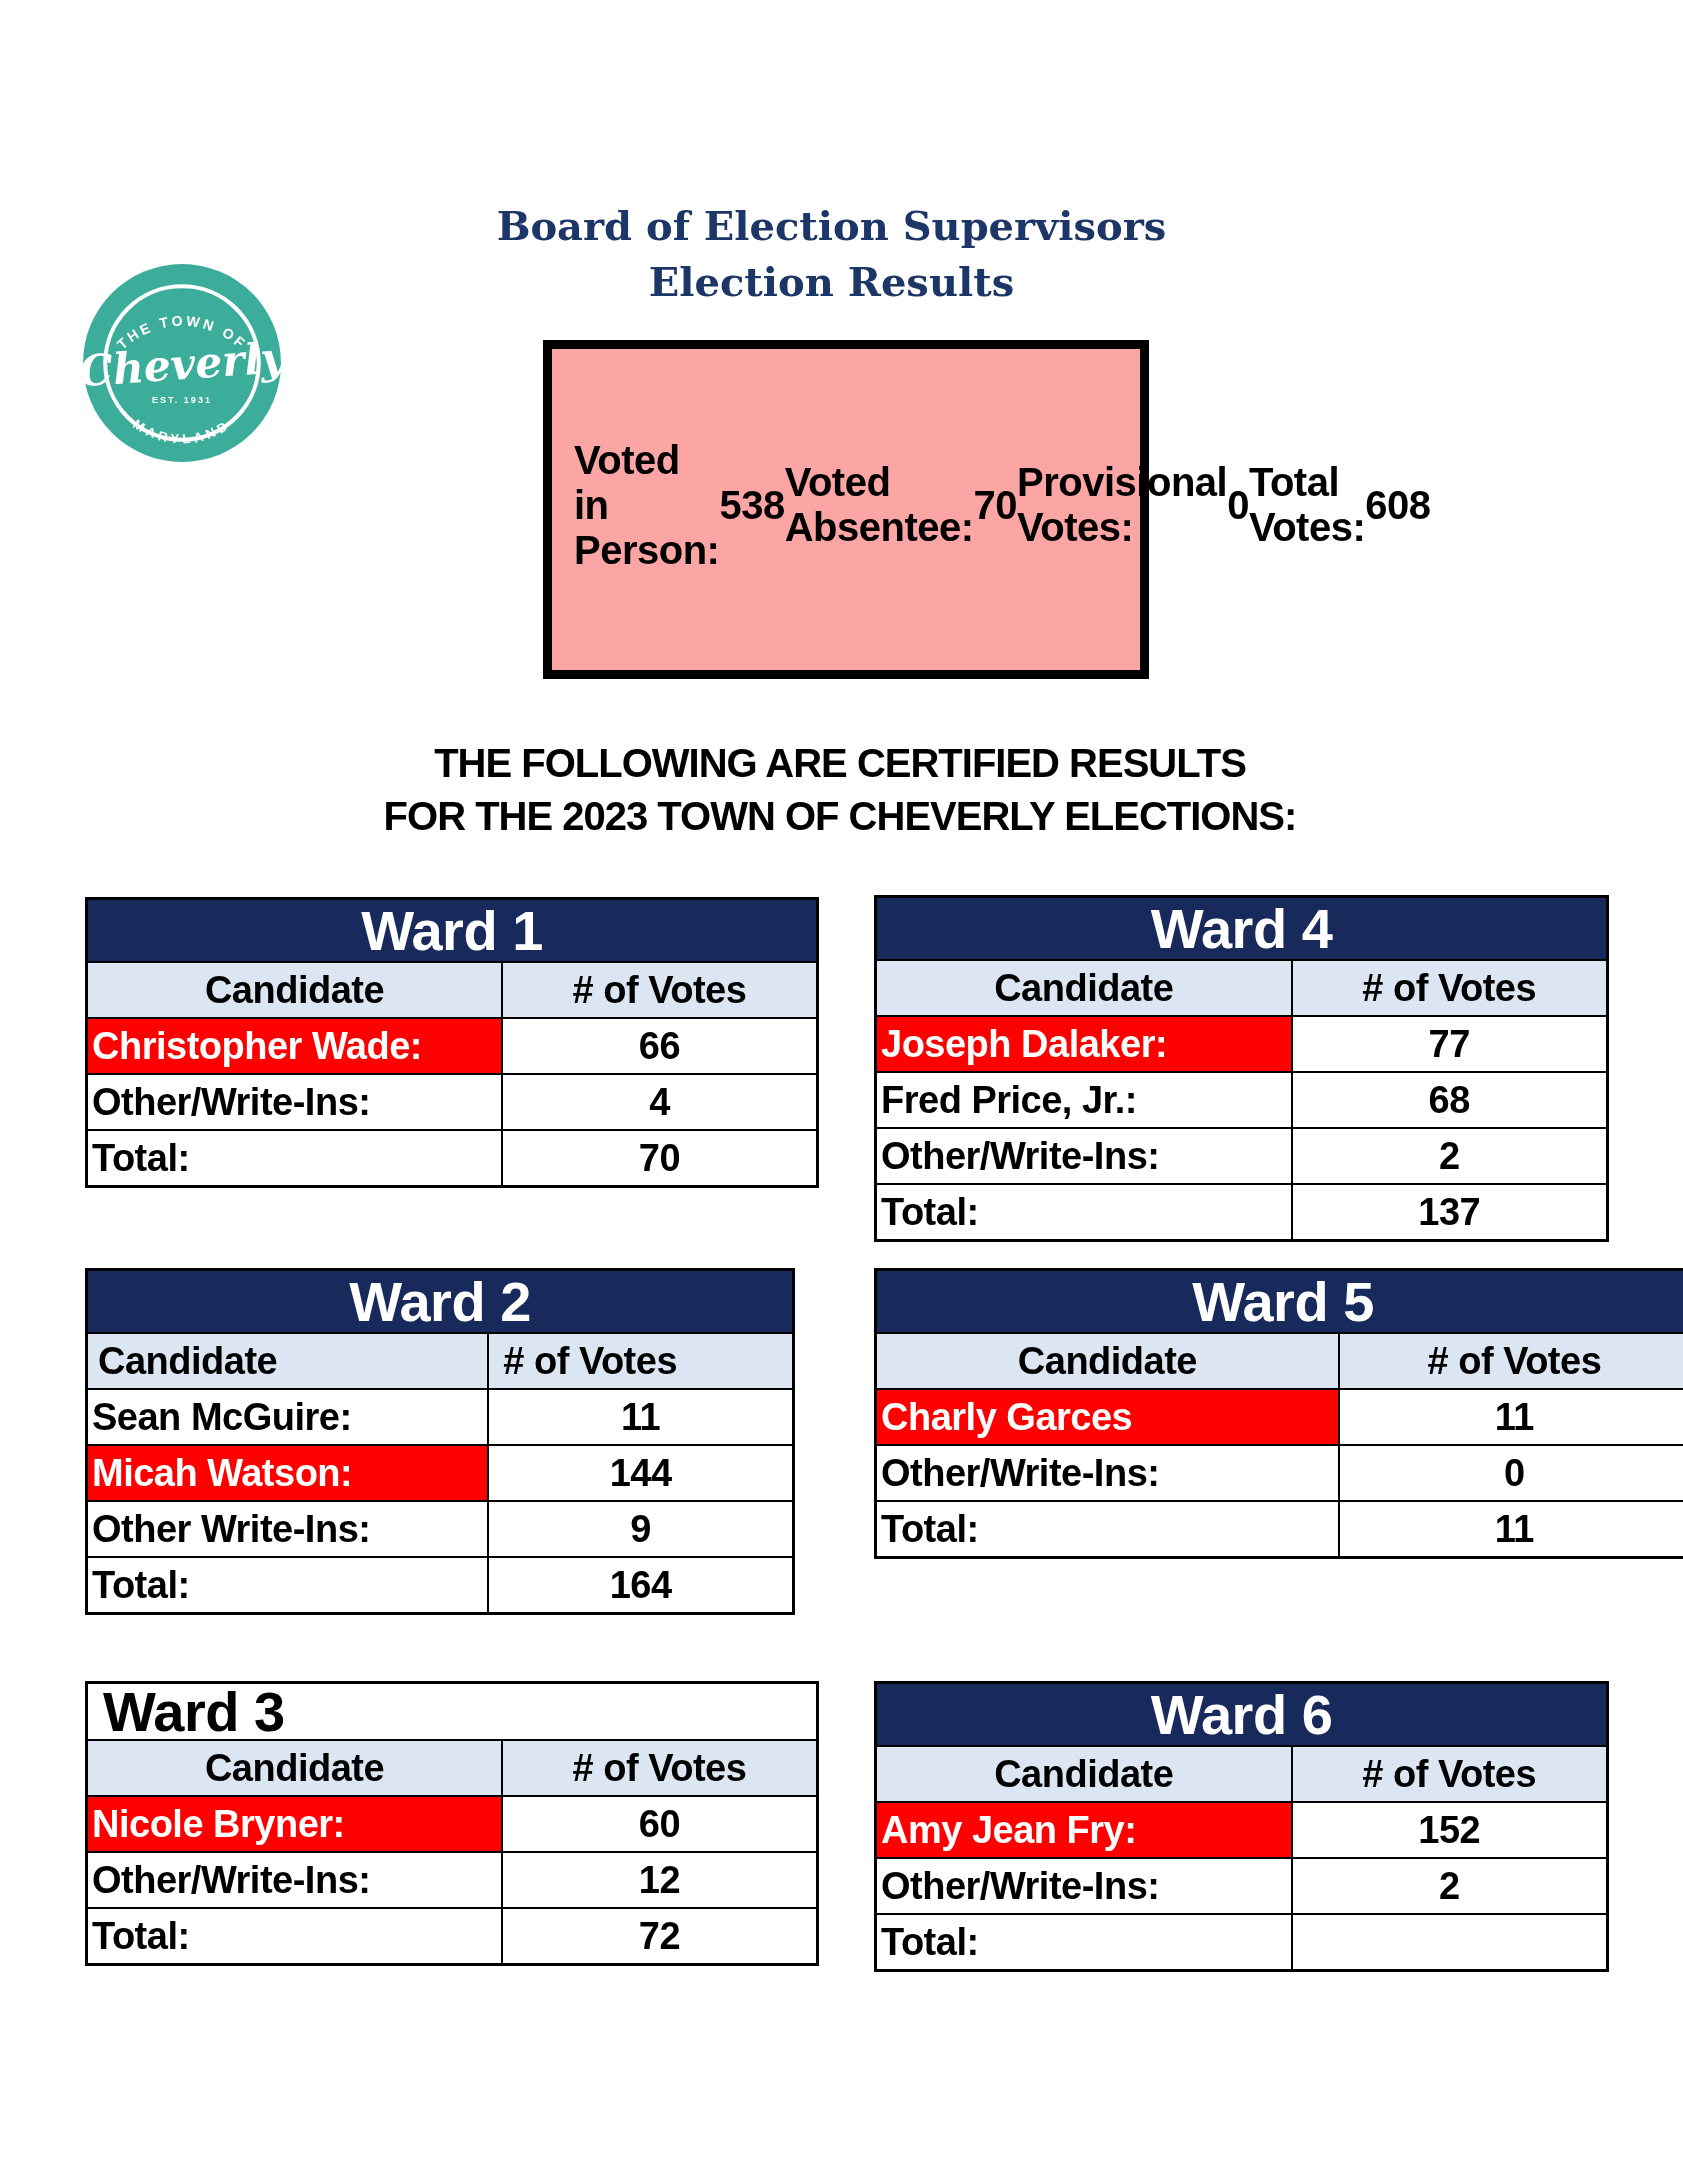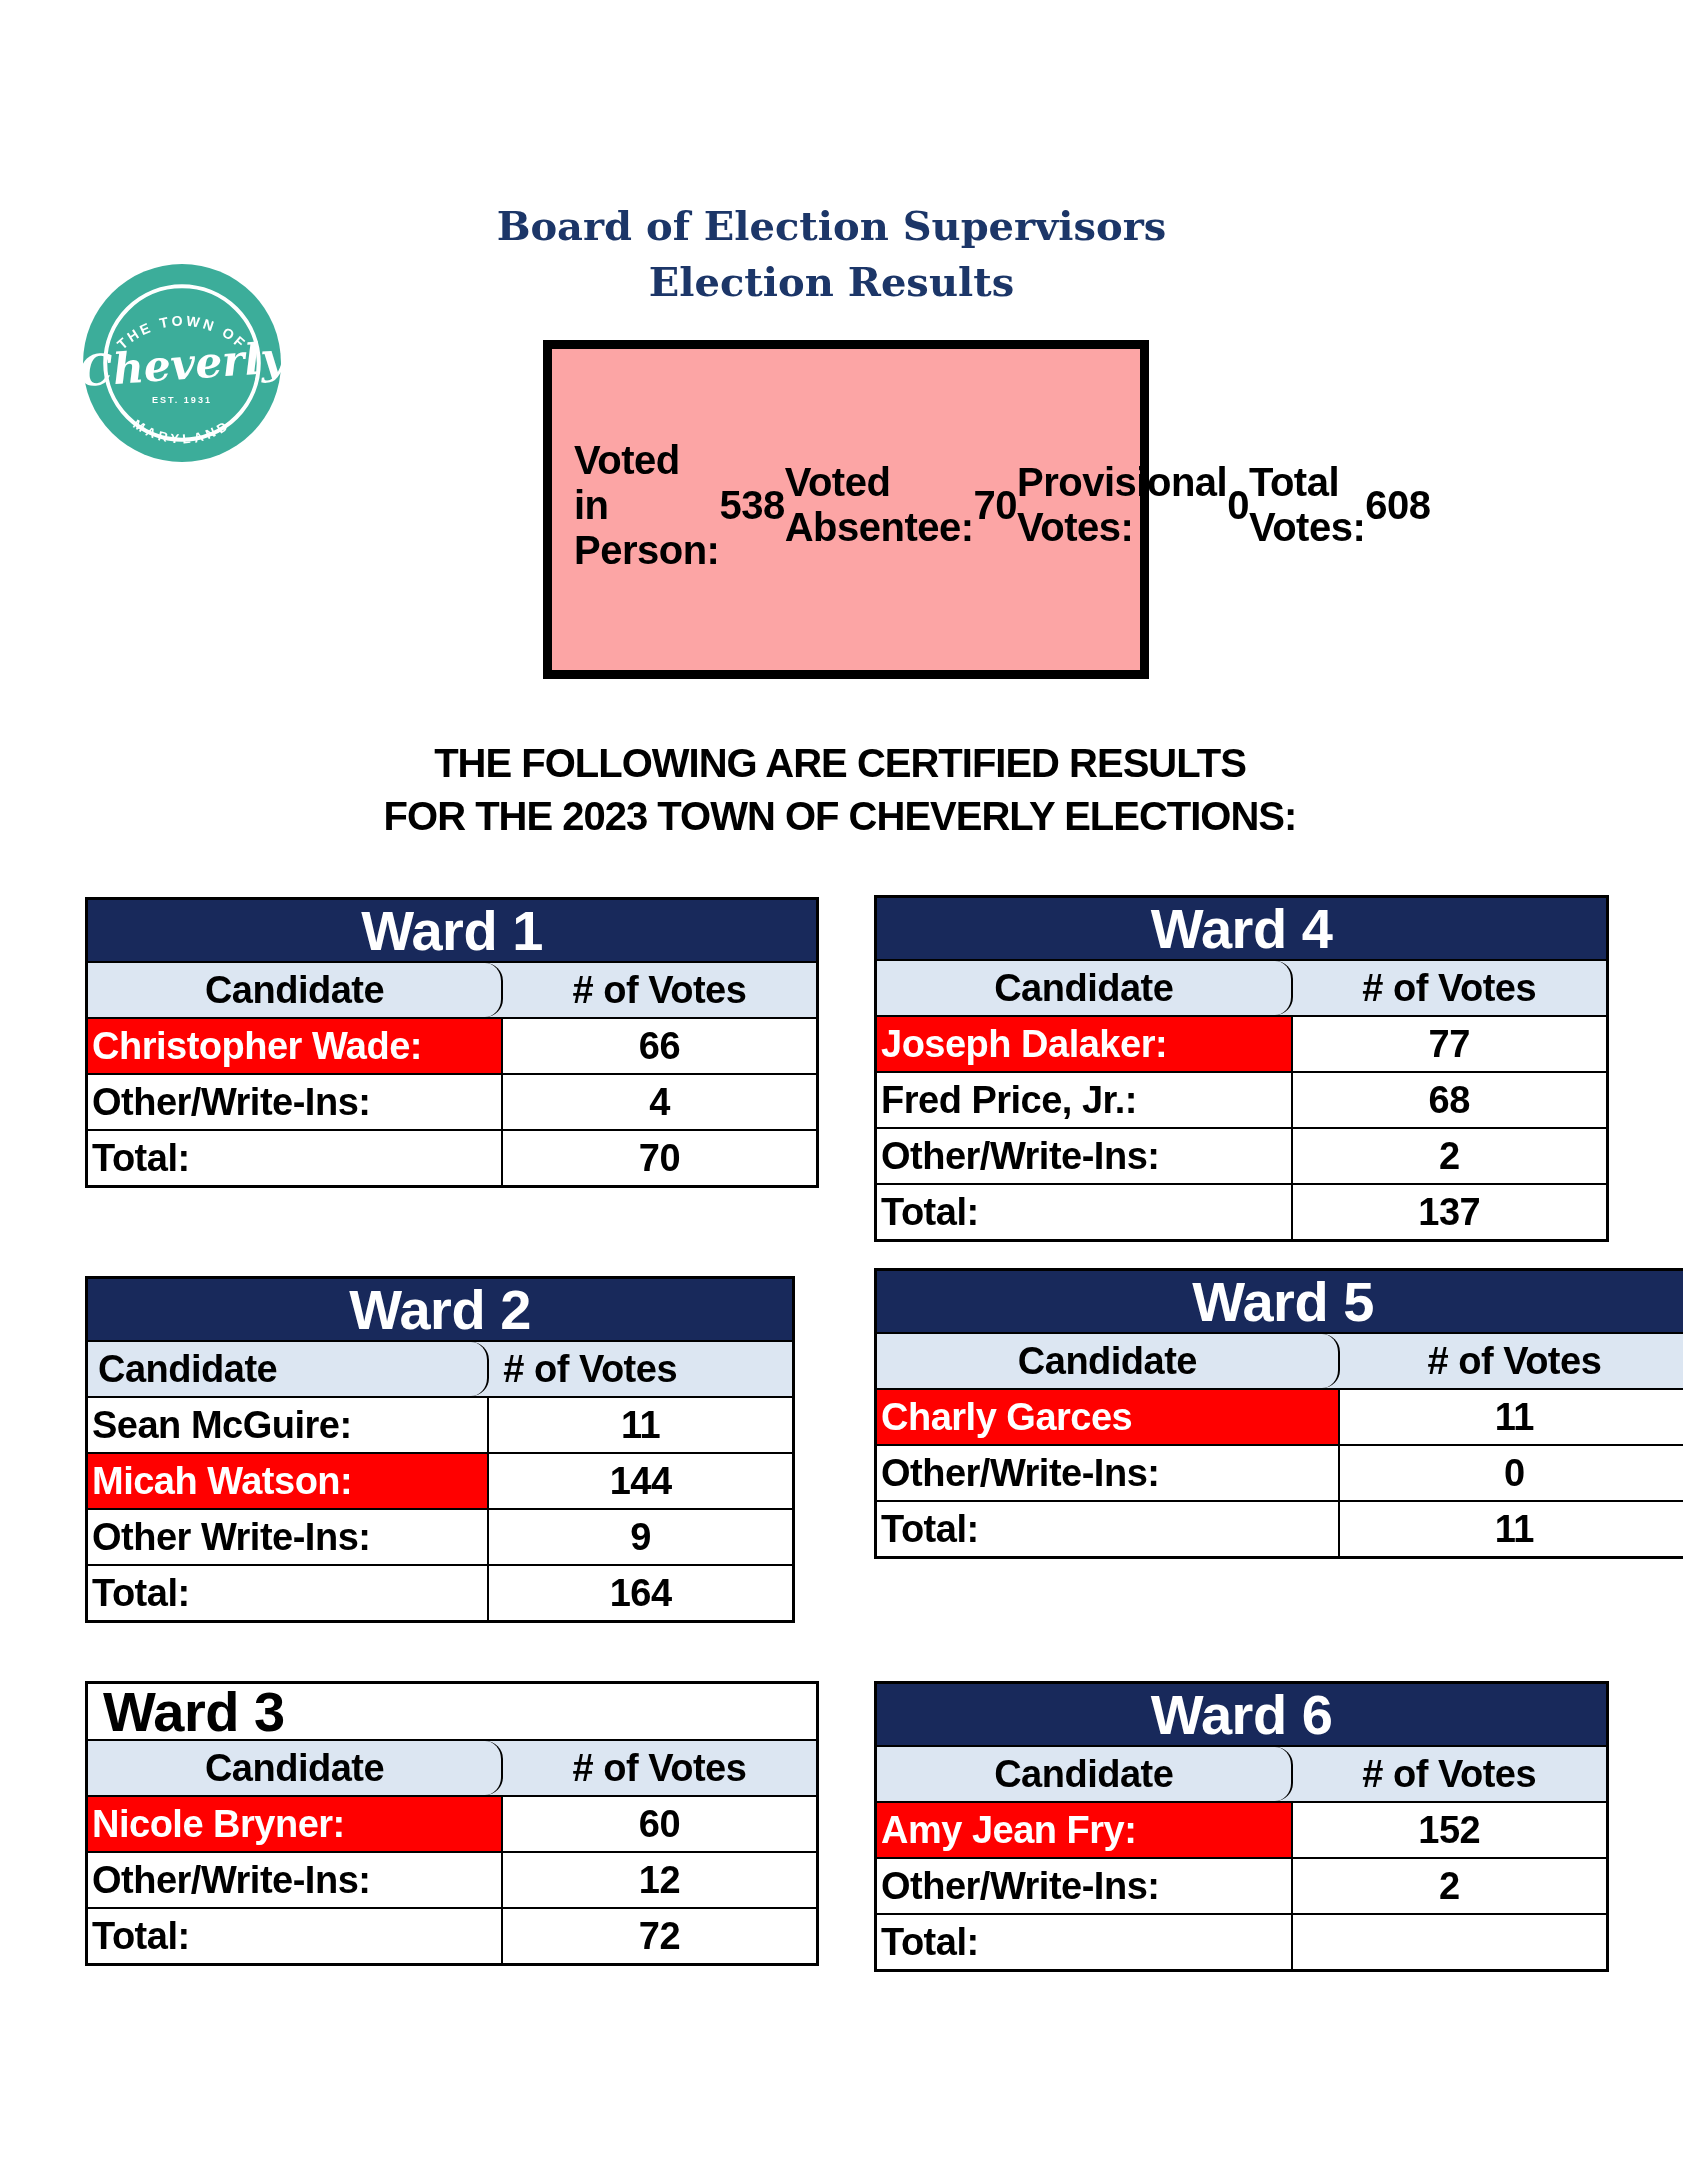--- a/index.html
+++ b/index.html
@@ -31,30 +31,30 @@
        font-size:38px;letter-spacing:-0.5px;}
   .row{display:flex;border-top:2px solid #000;height:54px;align-items:stretch;}
   .row:first-child{border-top:none;}
   .cell{display:flex;align-items:center;box-sizing:border-box;min-width:0;}
   .cand{width:57%;border-right:2px solid #000;padding-left:4px;}
   .votes{flex:1;justify-content:center;}
   .ward-head{height:61px;background:#18295b;color:#fff;justify-content:center;
              align-items:center;display:flex;font-size:56px;}
   .ward-head.plain{background:#fff;color:#000;justify-content:flex-start;padding-left:15px;height:55px;}
   .col-head{background:#dce6f2;}
-  .col-head .cand{justify-content:center;padding-left:0;border-radius:18px;}
+  .col-head .cand{justify-content:center;padding-left:0;}
   .col-head .votes{justify-content:center;}
   .col-head.leftalign .cand{justify-content:flex-start;padding-left:10px;}
   .col-head.leftalign .votes{justify-content:flex-start;padding-left:14px;}
   .redcell{background:#ff0000;color:#fff;}
 
   
   .t-w1{left:85px;top:897px;width:734px;}
   .t-w4{left:874px;top:895px;width:735px;}
-  .t-w2{left:85px;top:1268px;width:710px;margin-top:8px;}
+  .t-w2{left:85px;top:1268px;width:710px;}
   .t-w5{left:874px;top:1268px;width:818px;}
   .t-w3{left:85px;top:1681px;width:734px;}
   .t-w6{left:874px;top:1681px;width:735px;}
 </style>
 </head>
 <body>
 
 <div class="page">
 
   <div class="title">

